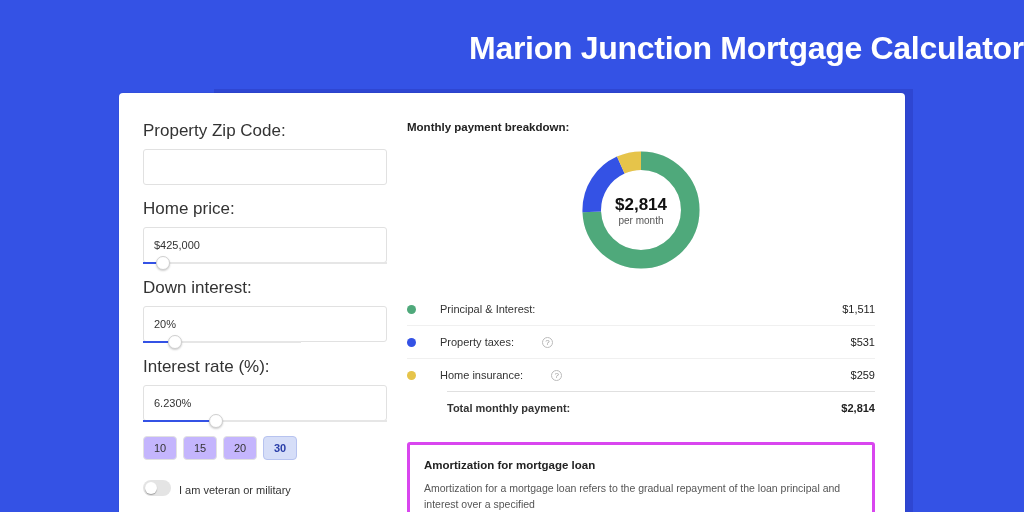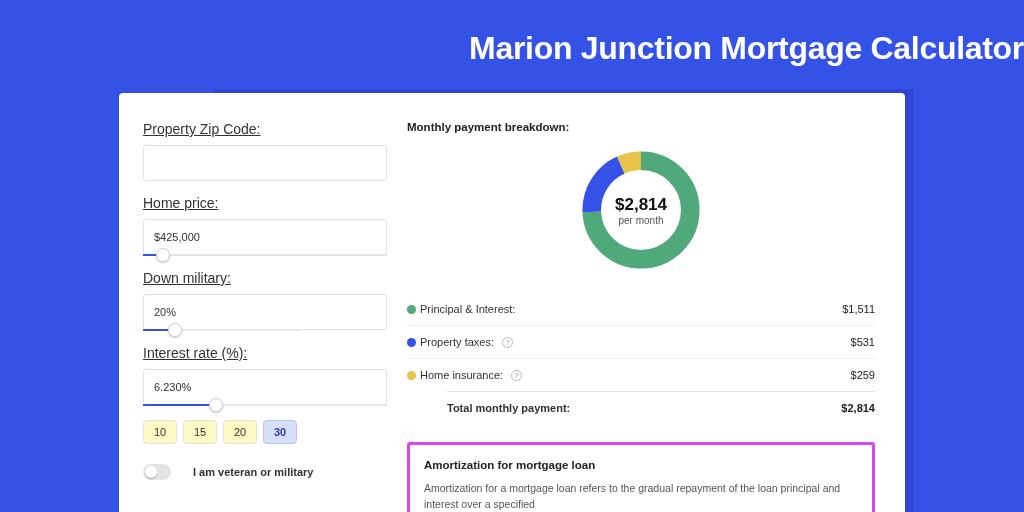--- a/index.html
+++ b/index.html
@@ -37,24 +37,23 @@
   }
   .col-left {
     width: 244px;
     flex-shrink: 0;
   }
   .col-right {
     flex: 1;
     margin-left: 20px;
   }
   .field-label {
-    font-size: 14px;
+    font-size: 17px;
     color: #333;
     margin-bottom: 8px;
-    text-decoration: underline;
   }
   .text-input, .num-input {
     width: 100%;
     height: 30px;
     border: 1px solid #e1e1e1;
     border-radius: 3px;
     font-size: 11px;
     padding: 17px 10px;
     color: #333;
   }
@@ -81,36 +80,35 @@
   }
   .down-row { display: flex; gap: 6px; }
   .down-row .amt { width: 158px; }
   .down-row .pct { flex: 1; }
   .period-buttons { display: flex; gap: 6px; }
   .period-btn {
     width: 34px; height: 24px;
     border: 1px solid #e1e1e1;
     border-radius: 4px;
     font-size: 11px;
-    background: #fef9c3;
+    background: #c4b5fd;
     color: #333;
     text-align: center;
     line-height: 22px;
     cursor: pointer;
   }
   .period-btn.active {
     background: #d6def8;
     border-color: #b7c3ef;
     color: #2a3ea8;
     font-weight: 600;
   }
   .toggle-row {
-    display: flex; align-items: center; gap: 22px;
+    display: flex; align-items: flex-end; gap: 8px;
     margin-top: 20px;
-    font-weight: bold;
   }
   .toggle {
     width: 28px; height: 16px;
     background: #e4e4e4;
     border-radius: 10px;
     position: relative;
   }
   .toggle::after {
     content: "";
     position: absolute;
@@ -153,21 +151,21 @@
   .legend-row {
     display: flex;
     align-items: center;
     justify-content: space-between;
     padding: 10px 0;
     border-top: 1px solid #f0f0f0;
     font-size: 11px;
     color: #333;
   }
   .legend-row:first-of-type { border-top: none; }
-  .legend-left { display: flex; align-items: center; gap: 4px; }
+  .legend-left { display: flex; align-items: center; gap: 24px; }
   .dot {
     width: 9px; height: 9px; border-radius: 50%;
     display: inline-block;
   }
   .dot.green { background: #4fa97b; }
   .dot.blue  { background: #3452e5; }
   .dot.yellow{ background: #e6c44a; }
   .legend-value { color: #222; }
   .total-row {
     font-weight: 700;
@@ -214,21 +212,21 @@
       <div class="group">
         <div class="field-label">Home price:</div>
         <input class="num-input" value="$425,000" style="">
         <div class="slider-track">
           <div class="slider-fill" id="hp-fill" style="width: 8%;"></div>
           <div class="slider-knob" id="hp-knob" style="left: 8%;"></div>
         </div>
       </div>
 
       <div class="group">
-        <div class="field-label">Down military:</div>
+        <div class="field-label">Down interest:</div>
         <div class="down-row">
           <input class="num-input pct" value="20%" style="">
         </div>
         <div class="slider-track" style="width:158px">
           <div class="slider-fill" id="dp-fill" style="width: 20%;"></div>
           <div class="slider-knob" id="dp-knob" style="left: 20%;"></div>
         </div>
       </div>
 
       <div class="group">

